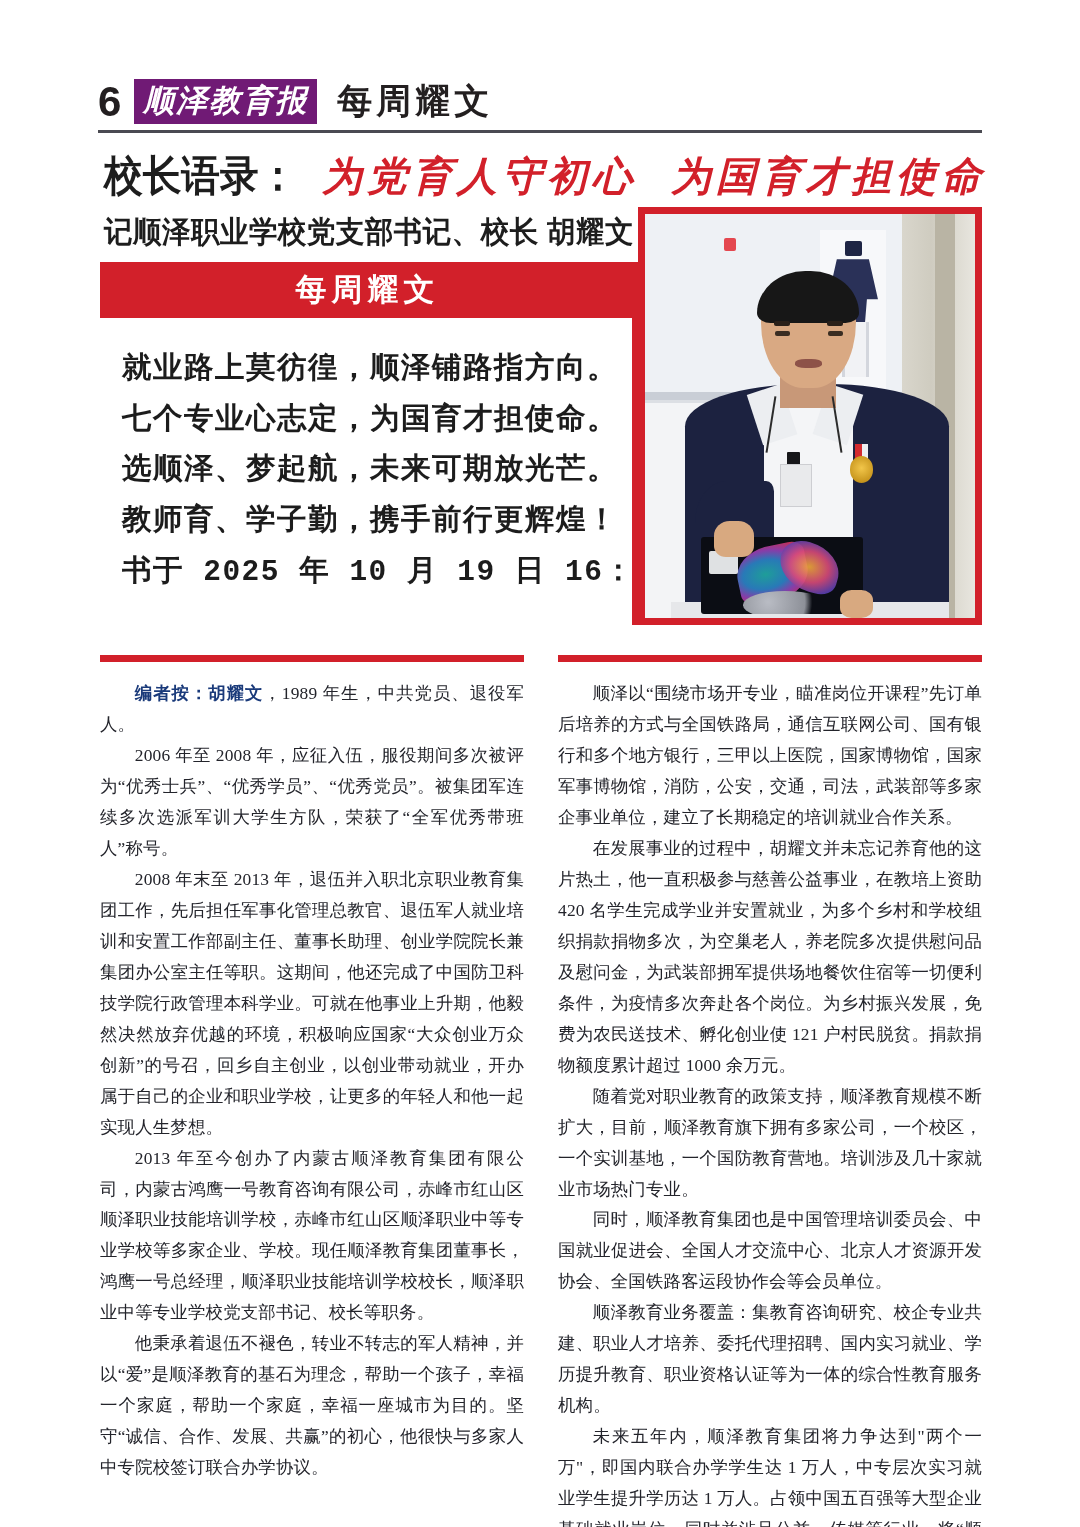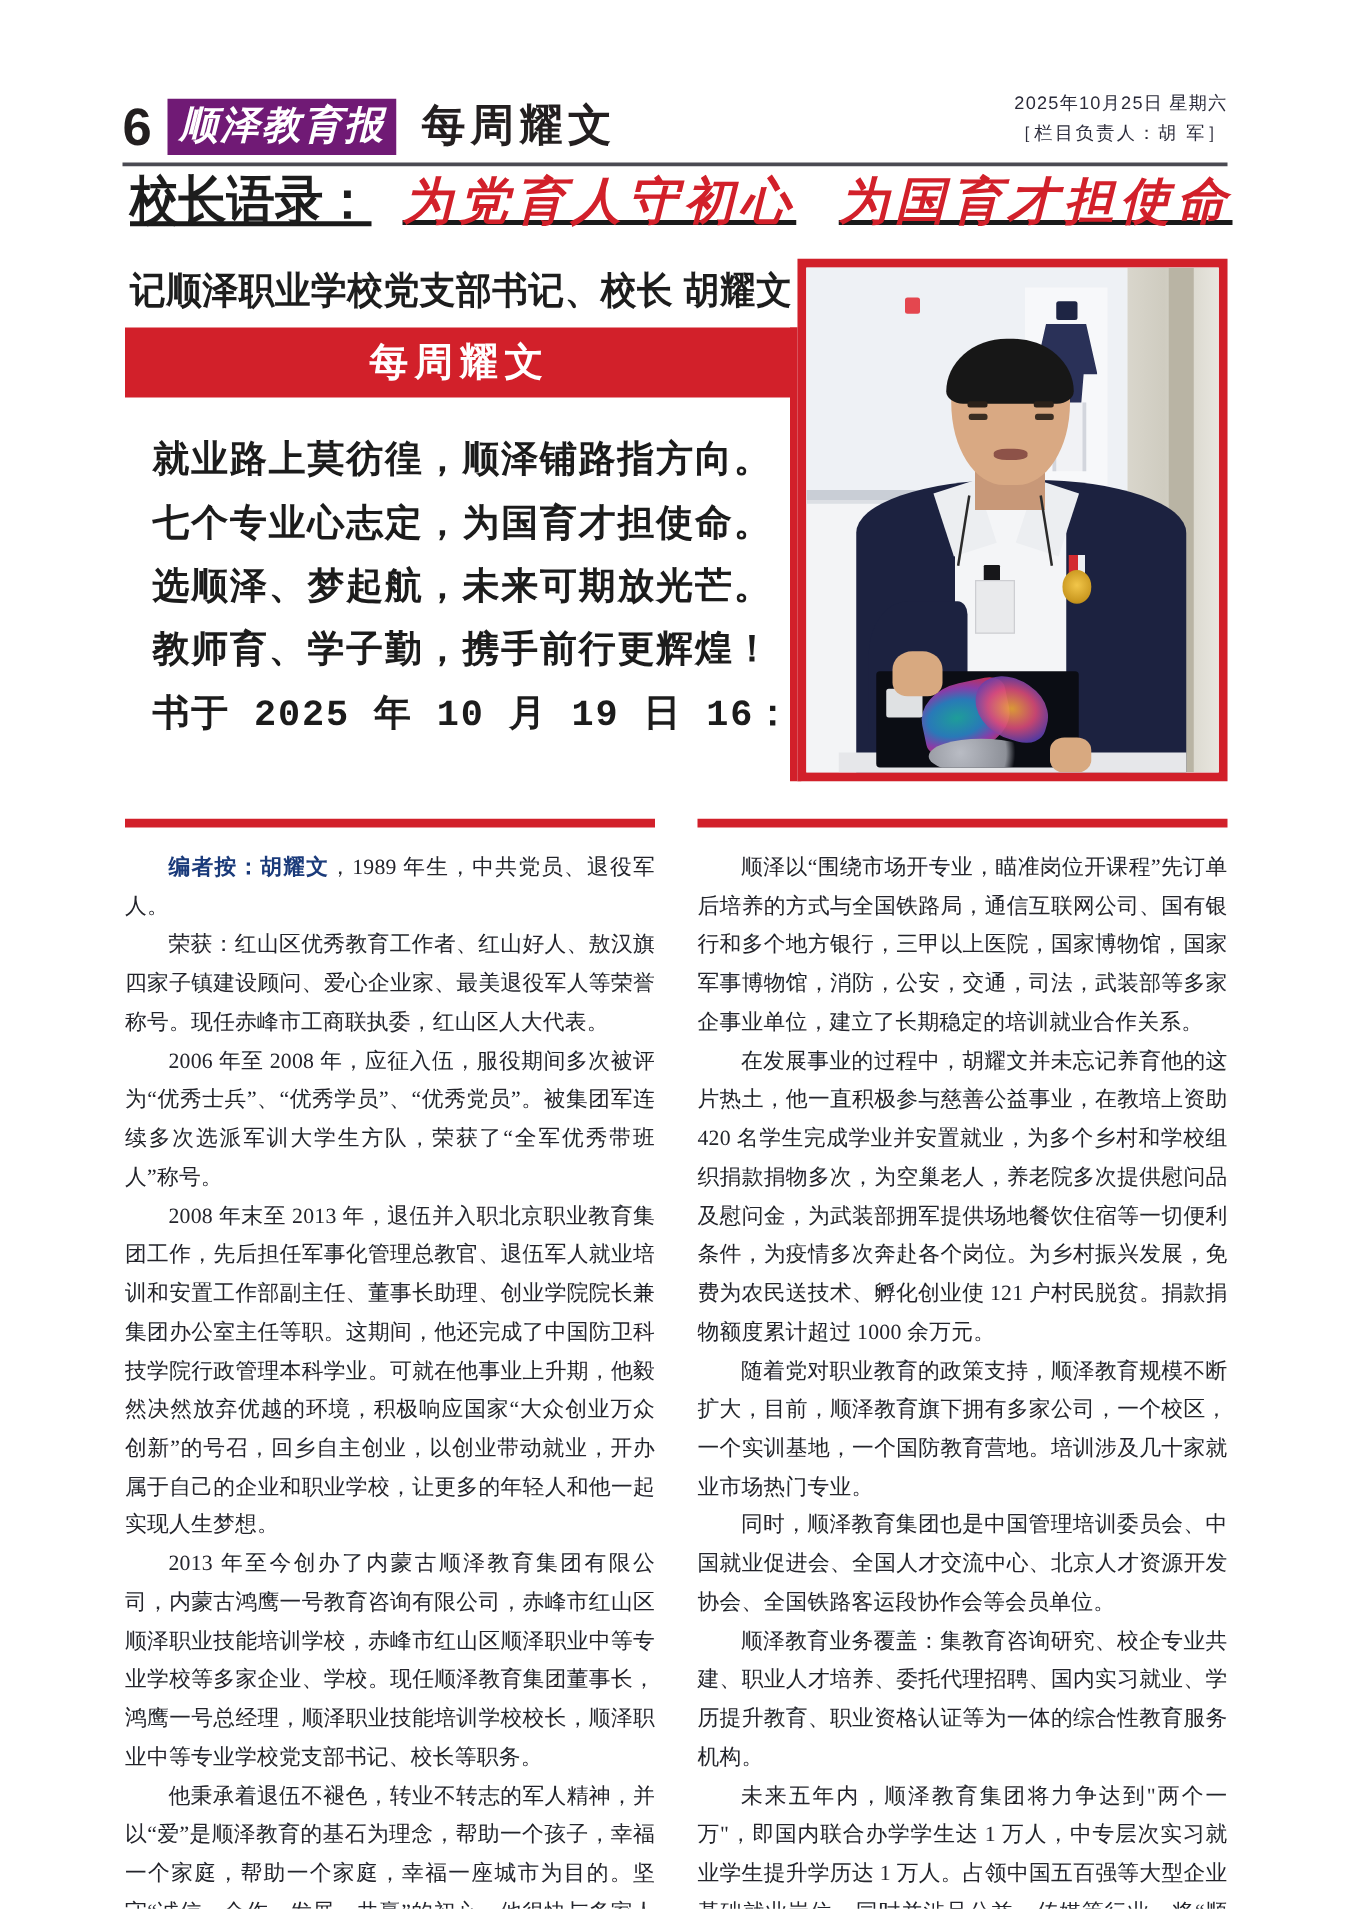--- a/index.html
+++ b/index.html
@@ -86,26 +86,25 @@
     top: 130px;
     width: 884px;
     height: 3px;
     background: #4a4a52;
   }
 
   
   .headline {
     position: absolute;
     left: 104px;
-    top: 132px;
+    top: 148px;
     width: 880px;
     display: flex;
     align-items: flex-end;
     white-space: nowrap;
-    text-decoration: underline;
   }
   .headline-label {
     font-family: "Liberation Sans", sans-serif;
     font-weight: bold;
     font-size: 42px;
     color: #1d1d1d;
     letter-spacing: 0px;
     transform: scaleX(0.92);
     transform-origin: left center;
   }
@@ -555,24 +554,20 @@
 </head>
 <body>
 
 <div class="page">
 
   <div class="masthead">
     <div class="masthead-left">
       <div class="page-number">6</div>
       <div class="paper-logo">顺泽教育报</div>
       <div class="column-name">每周耀文</div>
-    </div>
-    <div class="masthead-right">
-      <div class="line1">2025年10月25日 星期六</div>
-      <div class="line2">［栏目负责人：胡 军］</div>
     </div>
   </div>
   <div class="masthead-rule"></div>
 
   <div class="headline">
     <span class="headline-label">校长语录：</span>
     <span class="headline-main">
       <span>为党育人守初心</span><span class="gap"></span><span>为国育才担使命</span>
     </span>
   </div>
@@ -634,21 +629,20 @@
       <div class="hand-l"></div>
       <div class="hand-r"></div>
     </div>
   </div>
 
   <div class="col-rule left"></div>
   <div class="col-rule right"></div>
 
   <div class="body-col left">
     <p><span class="lead-in">编者按：胡耀文</span><span>，1989 年生，中共党员、退役军人。</span></p>
-    <p>荣获：红山区优秀教育工作者、红山好人、敖汉旗四家子镇建设顾问、爱心企业家、最美退役军人等荣誉称号。现任赤峰市工商联执委，红山区人大代表。</p>
     <p>2006 年至 2008 年，应征入伍，服役期间多次被评为“优秀士兵”、“优秀学员”、“优秀党员”。被集团军连续多次选派军训大学生方队，荣获了“全军优秀带班人”称号。</p>
     <p>2008 年末至 2013 年，退伍并入职北京职业教育集团工作，先后担任军事化管理总教官、退伍军人就业培训和安置工作部副主任、董事长助理、创业学院院长兼集团办公室主任等职。这期间，他还完成了中国防卫科技学院行政管理本科学业。可就在他事业上升期，他毅然决然放弃优越的环境，积极响应国家“大众创业万众创新”的号召，回乡自主创业，以创业带动就业，开办属于自己的企业和职业学校，让更多的年轻人和他一起实现人生梦想。</p>
     <p>2013 年至今创办了内蒙古顺泽教育集团有限公司，内蒙古鸿鹰一号教育咨询有限公司，赤峰市红山区顺泽职业技能培训学校，赤峰市红山区顺泽职业中等专业学校等多家企业、学校。现任顺泽教育集团董事长，鸿鹰一号总经理，顺泽职业技能培训学校校长，顺泽职业中等专业学校党支部书记、校长等职务。</p>
     <p>他秉承着退伍不褪色，转业不转志的军人精神，并以“爱”是顺泽教育的基石为理念，帮助一个孩子，幸福一个家庭，帮助一个家庭，幸福一座城市为目的。坚守“诚信、合作、发展、共赢”的初心，他很快与多家人中专院校签订联合办学协议。</p>
   </div>
 
   <div class="body-col right">
     <p>顺泽以“围绕市场开专业，瞄准岗位开课程”先订单后培养的方式与全国铁路局，通信互联网公司、国有银行和多个地方银行，三甲以上医院，国家博物馆，国家军事博物馆，消防，公安，交通，司法，武装部等多家企事业单位，建立了长期稳定的培训就业合作关系。</p>
     <p>在发展事业的过程中，胡耀文并未忘记养育他的这片热土，他一直积极参与慈善公益事业，在教培上资助 420 名学生完成学业并安置就业，为多个乡村和学校组织捐款捐物多次，为空巢老人，养老院多次提供慰问品及慰问金，为武装部拥军提供场地餐饮住宿等一切便利条件，为疫情多次奔赴各个岗位。为乡村振兴发展，免费为农民送技术、孵化创业使 121 户村民脱贫。捐款捐物额度累计超过 1000 余万元。</p>
     <p>随着党对职业教育的政策支持，顺泽教育规模不断扩大，目前，顺泽教育旗下拥有多家公司，一个校区，一个实训基地，一个国防教育营地。培训涉及几十家就业市场热门专业。</p>

